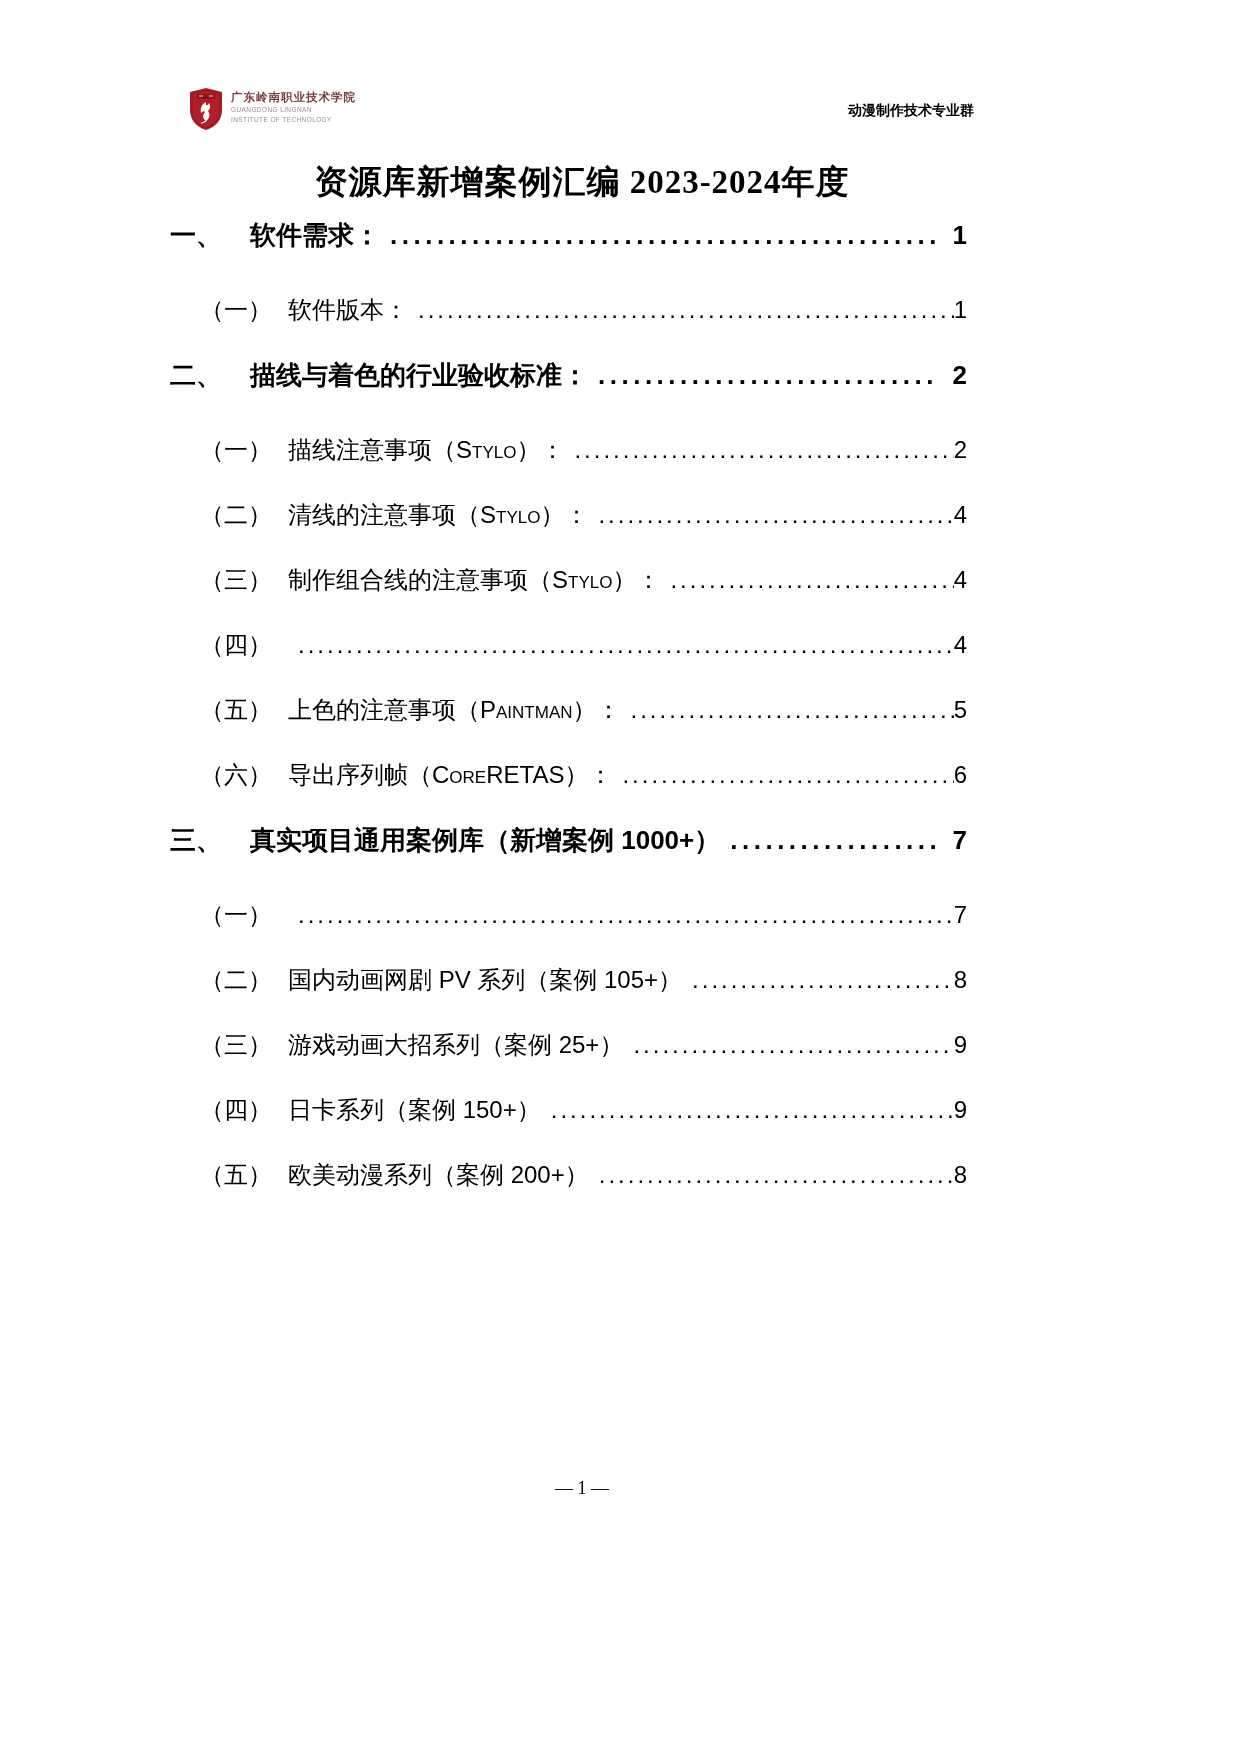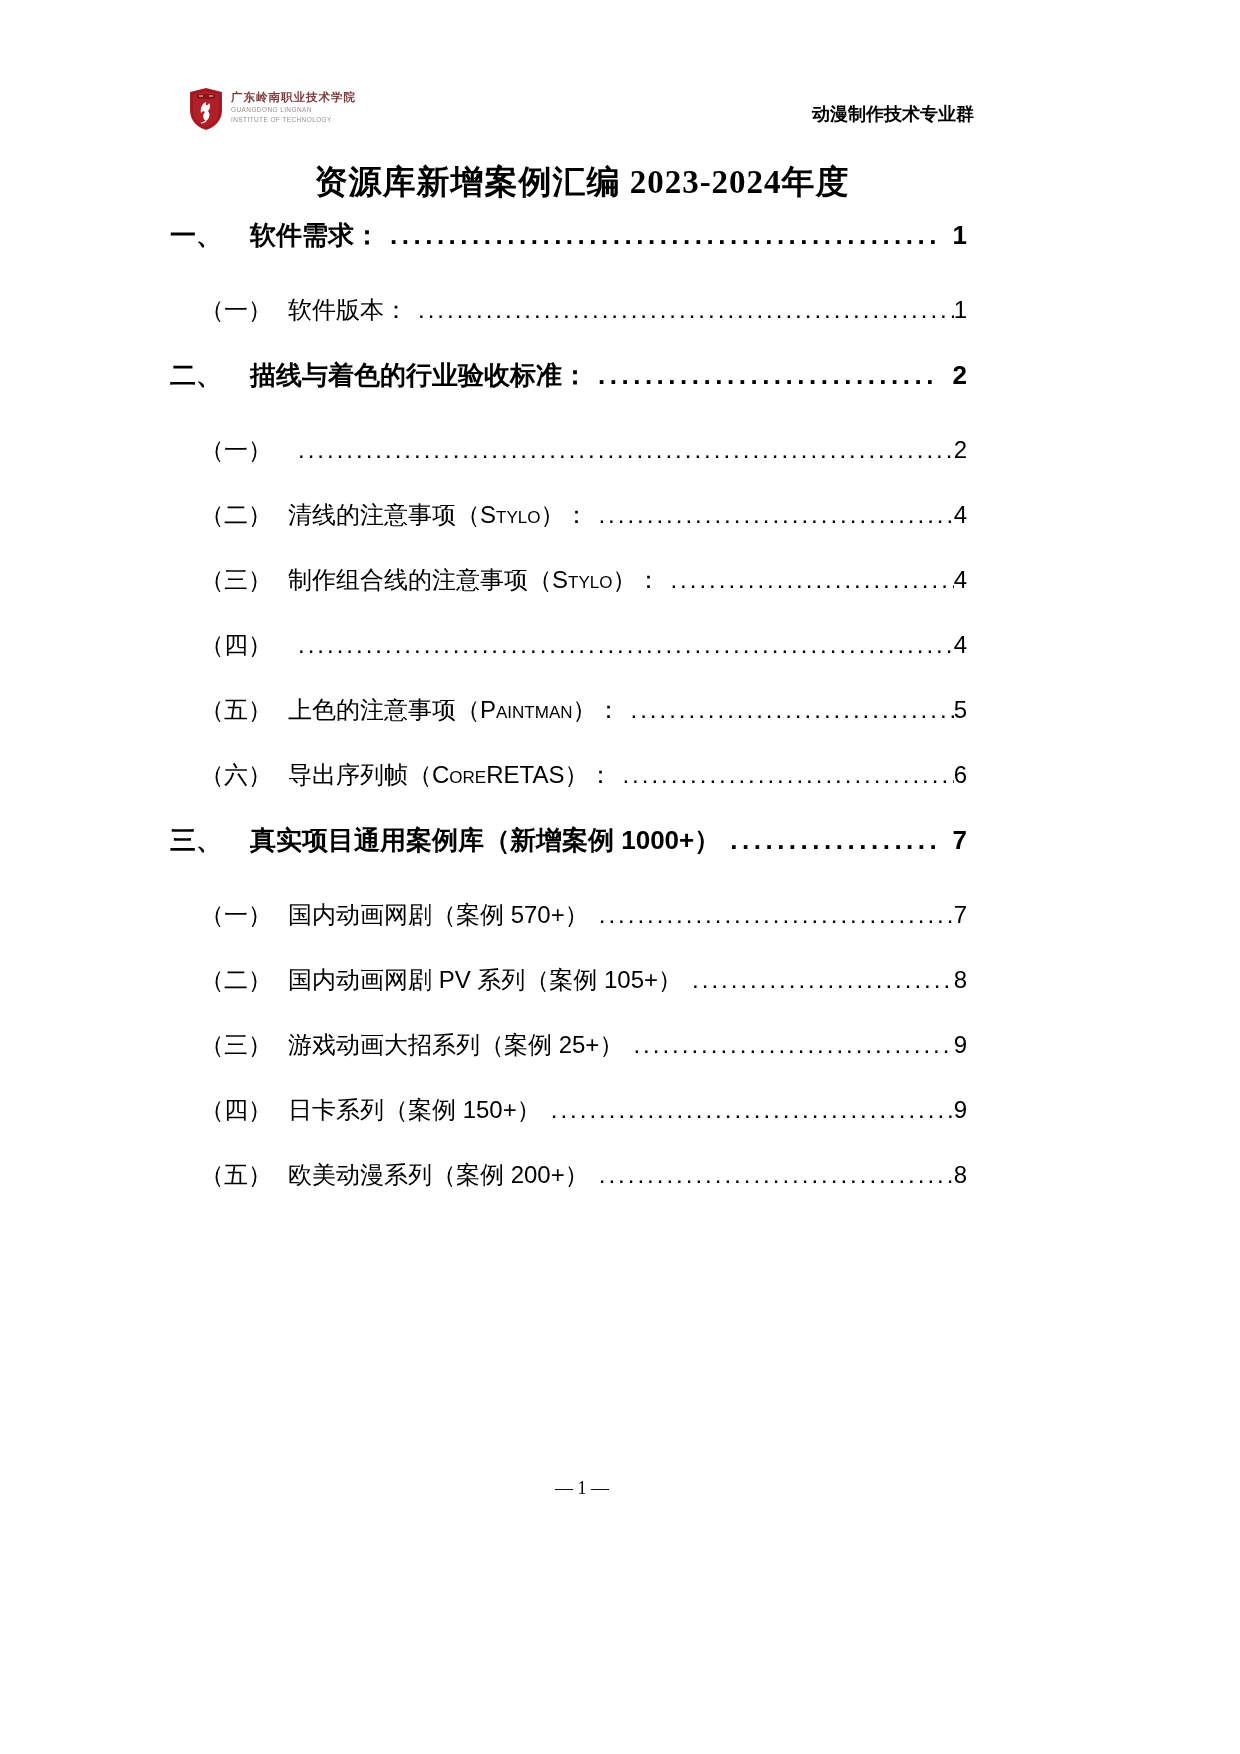--- a/index.html
+++ b/index.html
@@ -15,21 +15,21 @@
   .logo-block{
     position:absolute;left:190px;top:88px;
     display:flex;align-items:flex-start;gap:9px;
   }
   .logo-shield{width:32px;height:42px;flex:0 0 auto;}
   .logo-text{display:flex;flex-direction:column;line-height:1.15;padding-top:3px;}
   .inst-cn{font-size:11.5px;font-weight:700;color:#7a3b3d;letter-spacing:1px;}
   .inst-en{font-size:6.5px;color:#9a8f8f;letter-spacing:.4px;margin-top:2px;}
   .group-label{
     position:absolute;top:102px;right:190px;
-    font-size:18px;font-weight:700;color:#000;
+    font-size:14px;font-weight:700;color:#000;
     font-family:"Liberation Sans",sans-serif;
   }
   
   .doc-title{
     position:absolute;top:138px;left:0;width:100%;
     text-align:center;
     font-family:"Liberation Serif",serif;
     font-weight:700;font-size:33px;letter-spacing:1px;
   }
   
@@ -109,20 +109,21 @@
       <span class="toc-page">1</span>
     </div>
       <div class="toc-row lvl1">
       <span class="toc-label">二、</span>
       <span class="toc-text"><span class="pre">描线与着色的行业验收标准：</span><span class="sc sw"></span><span class="post"></span></span>
       <span class="leader"></span>
       <span class="toc-page">2</span>
     </div>
       <div class="toc-row lvl2">
       <span class="toc-label">（一）</span>
+      <span class="toc-text"><span class="pre">描线注意事项（</span><span class="sc sw">Stylo</span><span class="post">）：</span></span>
       <span class="leader"></span>
       <span class="toc-page">2</span>
     </div>
       <div class="toc-row lvl2">
       <span class="toc-label">（二）</span>
       <span class="toc-text"><span class="pre">清线的注意事项（</span><span class="sc sw">Stylo</span><span class="post">）：</span></span>
       <span class="leader"></span>
       <span class="toc-page">4</span>
     </div>
       <div class="toc-row lvl2">
@@ -149,21 +150,20 @@
       <span class="toc-page">6</span>
     </div>
       <div class="toc-row lvl1">
       <span class="toc-label">三、</span>
       <span class="toc-text"><span class="pre">真实项目通用案例库（新增案例 1000+）</span><span class="sc sw"></span><span class="post"></span></span>
       <span class="leader"></span>
       <span class="toc-page">7</span>
     </div>
       <div class="toc-row lvl2">
       <span class="toc-label">（一）</span>
-      <span class="toc-text"><span class="pre">国内动画网剧（案例 570+）</span><span class="sc sw"></span><span class="post"></span></span>
       <span class="leader"></span>
       <span class="toc-page">7</span>
     </div>
       <div class="toc-row lvl2">
       <span class="toc-label">（二）</span>
       <span class="toc-text"><span class="pre">国内动画网剧 PV 系列（案例 105+）</span><span class="sc sw"></span><span class="post"></span></span>
       <span class="leader"></span>
       <span class="toc-page">8</span>
     </div>
       <div class="toc-row lvl2">

